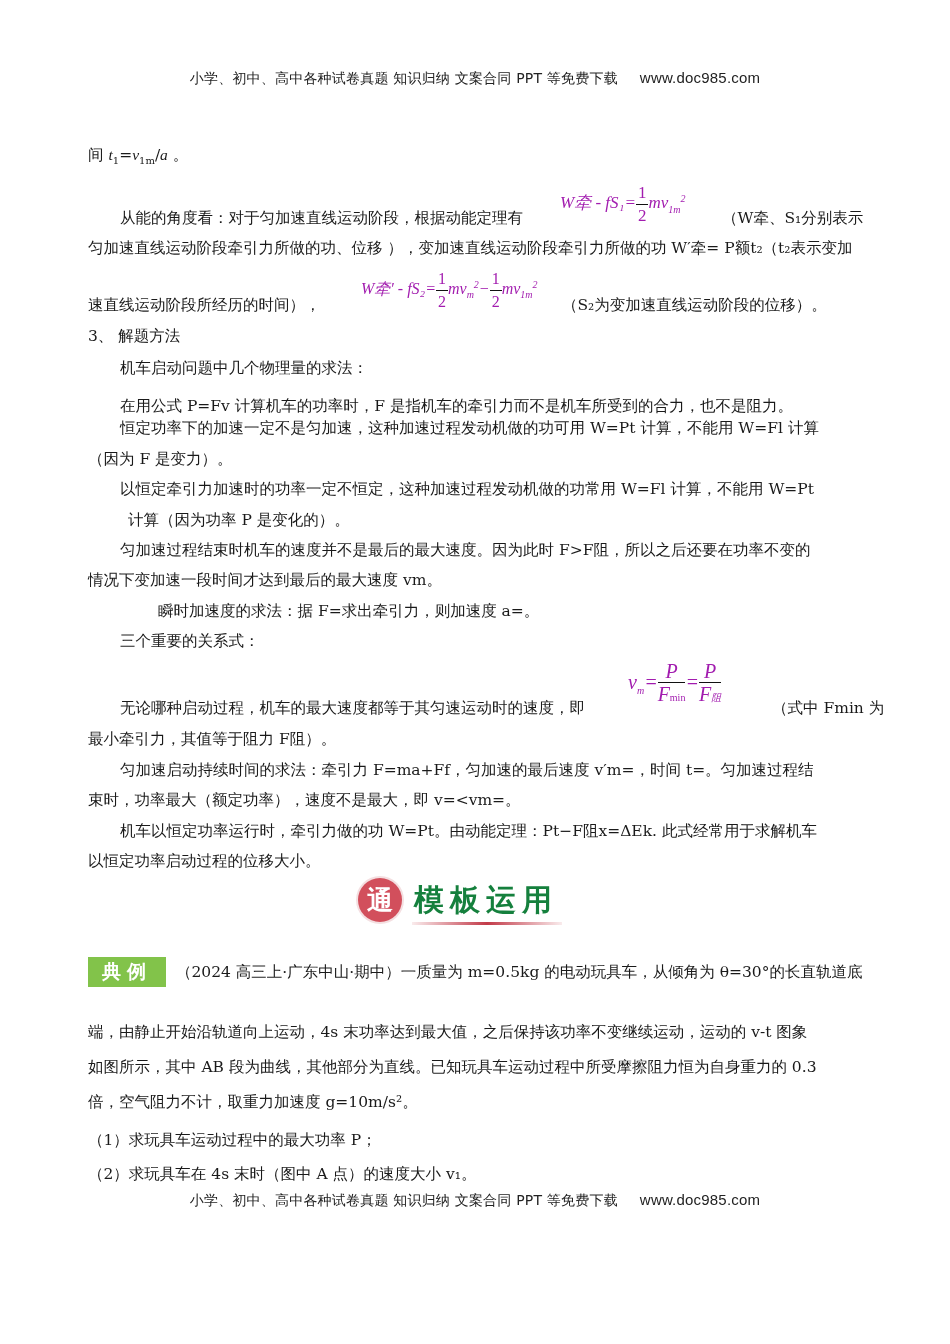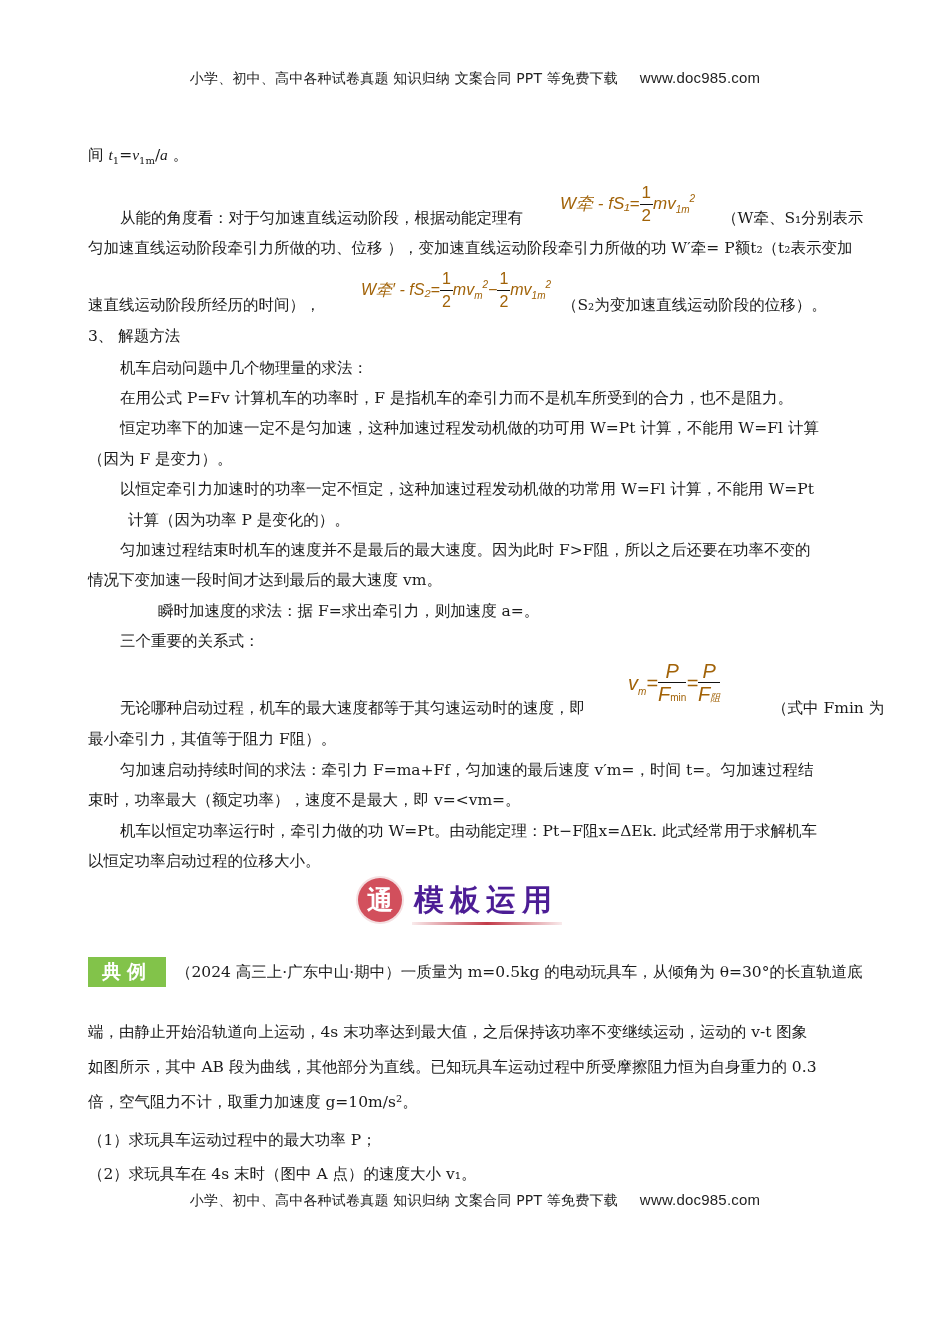--- a/index.html
+++ b/index.html
@@ -18,39 +18,39 @@
   .hdr .url, .ftr .url { margin-left: 22px; font-family: "Liberation Sans", sans-serif; font-size: 15px; }
   .line {
     position: absolute; font-size: 15.5px; line-height: 20px; white-space: nowrap;
   }
   .ind { left: 120px; }
   .noind { left: 88px; }
   i { font-family: "Liberation Serif", serif; font-style: italic; }
   sub, sup { font-size: 10px; line-height: 0; }
   .small { font-size: 10px; }
   .math {
-    position: absolute; font-family: Liberation Sans, sans-serif; font-style: italic;
-    white-space: nowrap; color: #a16207;
+    position: absolute; font-family: Liberation Serif, serif; font-style: italic;
+    white-space: nowrap; color: #a21caf;
   }
   .frac { display: inline-block; vertical-align: middle; text-align: center; font-style: normal; }
   .frac .n { display: block; border-bottom: 1px solid #111; padding: 0 2px; line-height: 22px; }
   .frac .d { display: block; line-height: 22px; }
   .banner {
     position: absolute; left: 352px; top: 872px; width: 240px; height: 60px;
   }
   .badge-circle {
     position: absolute; left: 6px; top: 6px; width: 44px; height: 44px; border-radius: 50%;
     background: #d24f5c; color: #fff; font-size: 26px; font-weight: bold;
     display: flex; align-items: center; justify-content: center;
     font-family: "DejaVu Serif", serif;
     box-shadow: 0 0 0 2px #f4dfe1;
   }
   .banner-title {
     position: absolute; left: 62px; top: 8px; font-size: 30px; font-weight: bold;
-    color: #4c1d95; letter-spacing: 6px; font-family: "DejaVu Serif", serif;
+    color: #15803d; letter-spacing: 6px; font-family: "DejaVu Serif", serif;
   }
   .banner-underline {
     position: absolute; left: 60px; top: 50px; width: 150px; height: 3px;
     background: linear-gradient(90deg, rgba(200,60,70,0.1), #c23a48 50%, rgba(200,60,70,0.1));
   }
   .example-tag {
     position: absolute; left: 88px; top: 957px; width: 78px; height: 30px;
     background: #82c34a; color: #fff; font-weight: bold; font-size: 19px;
     display: flex; align-items: center; justify-content: center; letter-spacing: 6px;
     font-family: "DejaVu Serif", serif;
@@ -75,21 +75,21 @@
 <div class="line noind" style="top:238px;">匀加速直线运动阶段牵引力所做的功、位移 ），变加速直线运动阶段牵引力所做的功 W′牵= P额t₂（t₂表示变加</div>
 <div class="line noind" style="top:295px;">速直线运动阶段所经历的时间），</div>
 <div class="math" style="left:338px; top:268px; font-size:16px;margin-left:23px;">
   <span>W牵′ - fS₂=</span><span class="frac"><span class="n">1</span><span class="d">2</span></span><span>mv</span><sub>m</sub><sup>2</sup><span>−</span><span class="frac"><span class="n">1</span><span class="d">2</span></span><span>mv</span><sub>1m</sub><sup>2</sup>
 </div>
 <div class="line" style="left:562px; top:295px;">（S₂为变加速直线运动阶段的位移）。</div>
 
 <div class="line noind" style="top:326px;">3、 解题方法</div>
 
 <div class="line ind" style="top:358px;">机车启动问题中几个物理量的求法：</div>
-<div class="line ind" style="top:388px;text-align:center;">在用公式 P=Fv 计算机车的功率时，F 是指机车的牵引力而不是机车所受到的合力，也不是阻力。</div>
+<div class="line ind" style="top:396px;text-align:center;">在用公式 P=Fv 计算机车的功率时，F 是指机车的牵引力而不是机车所受到的合力，也不是阻力。</div>
 <div class="line ind" style="top:418px;">恒定功率下的加速一定不是匀加速，这种加速过程发动机做的功可用 W=Pt 计算，不能用 W=Fl 计算</div>
 <div class="line noind" style="top:449px;">（因为 F 是变力）。</div>
 <div class="line ind" style="top:479px;">以恒定牵引力加速时的功率一定不恒定，这种加速过程发动机做的功常用 W=Fl 计算，不能用 W=Pt</div>
 <div class="line noind" style="top:510px;margin-left:40px;">计算（因为功率 P 是变化的）。</div>
 <div class="line ind" style="top:540px;">匀加速过程结束时机车的速度并不是最后的最大速度。因为此时 F&gt;F阻，所以之后还要在功率不变的</div>
 <div class="line noind" style="top:570px;">情况下变加速一段时间才达到最后的最大速度 vm。</div>
 <div class="line ind" style="top:601px;padding-left:38px;">瞬时加速度的求法：据 F=求出牵引力，则加速度 a=。</div>
 <div class="line ind" style="top:631px;">三个重要的关系式：</div>
 
 <div class="line ind" style="top:698px;">无论哪种启动过程，机车的最大速度都等于其匀速运动时的速度，即</div>

